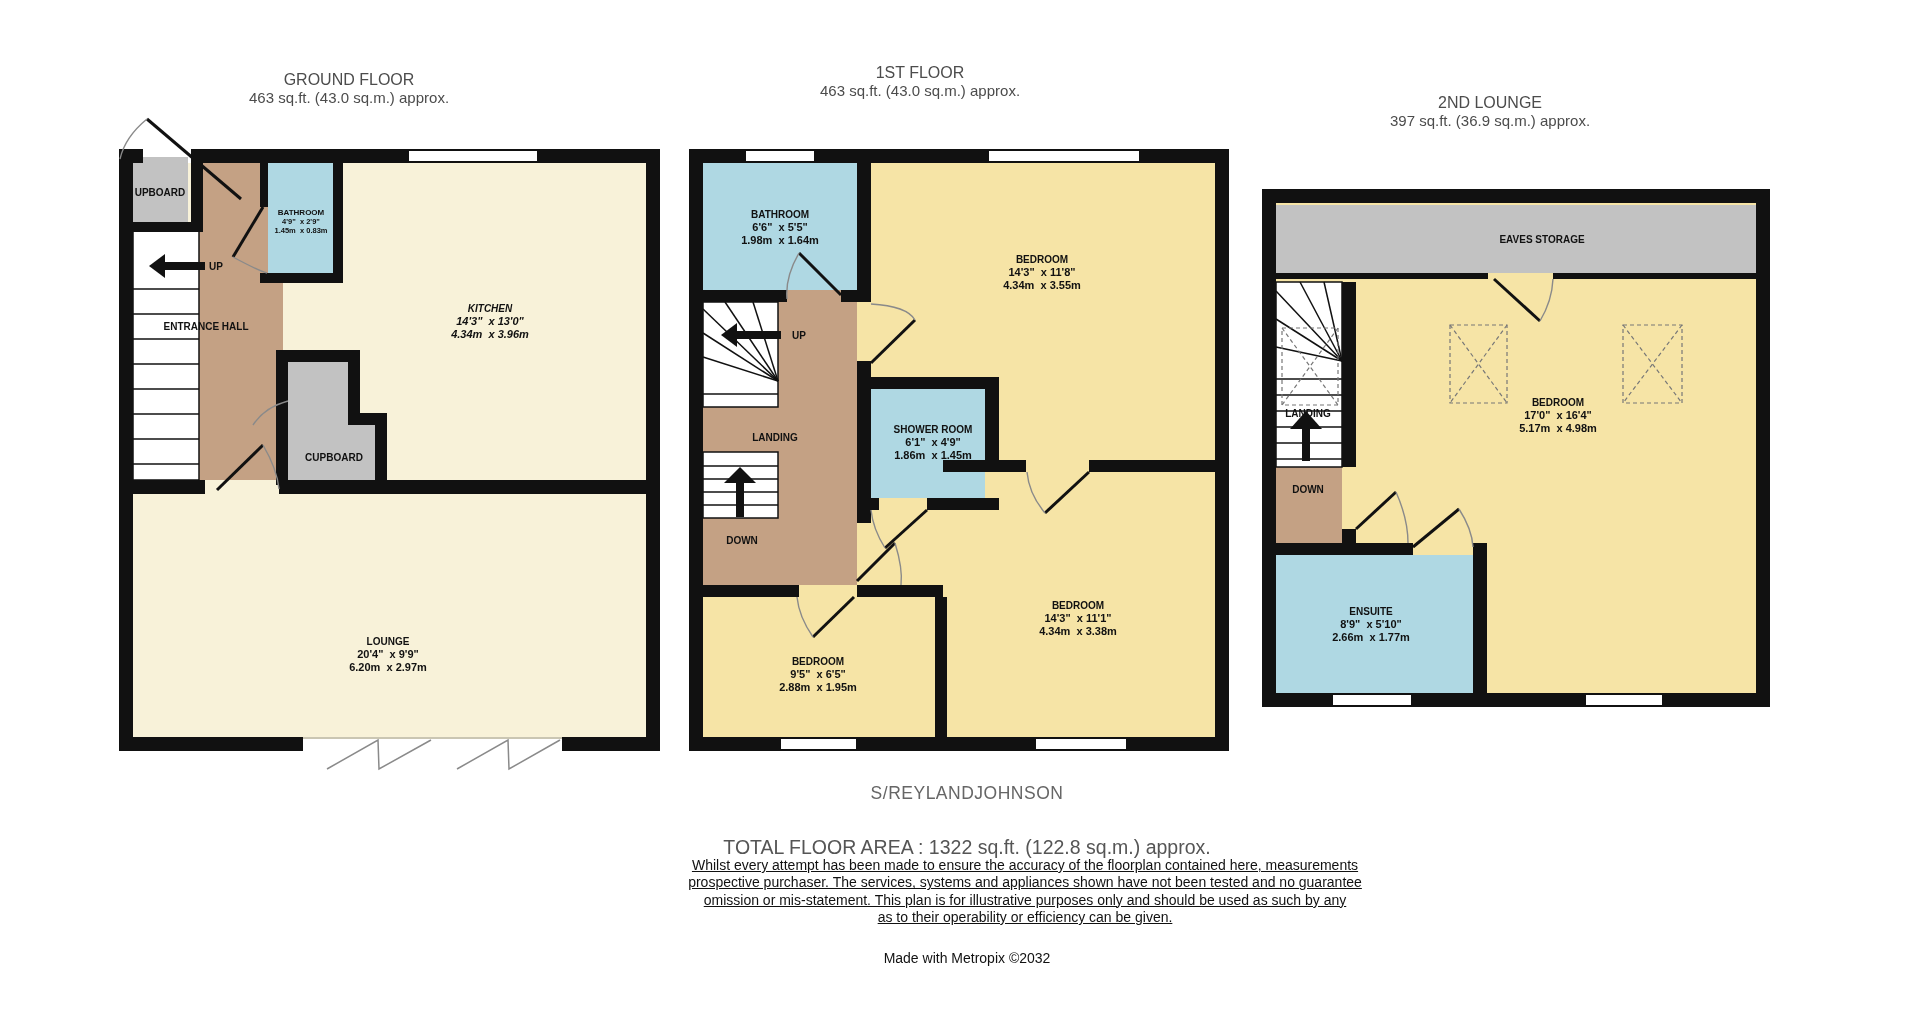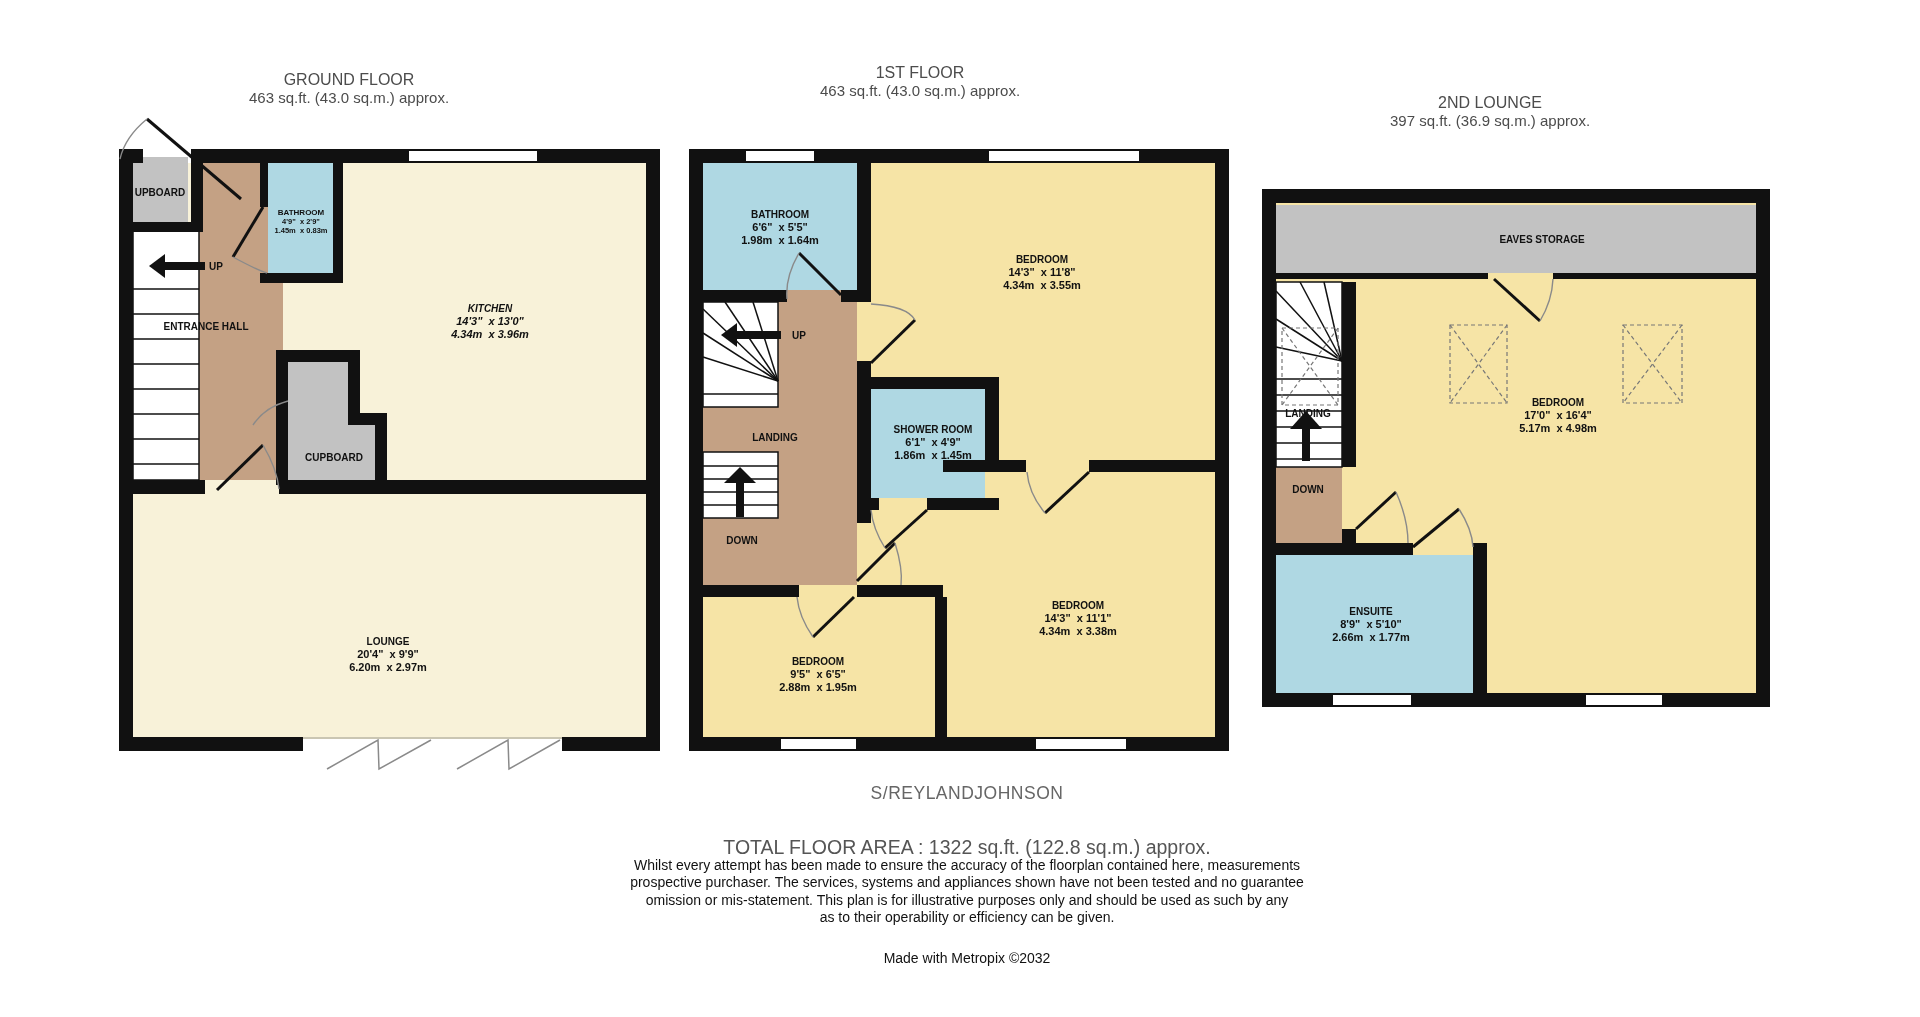--- a/index.html
+++ b/index.html
@@ -341,21 +341,21 @@
     </div>
     <div class="rlabel" style="left:109px;top:435px;">
       <div class="rn">ENSUITE</div>
       <div class="rd">8'9"  x 5'10"</div>
       <div class="rd">2.66m  x 1.77m</div>
     </div>
   </div>
 
   <div class="footer-line brand" style="left:967px;top:793px;">S/REYLANDJOHNSON</div>
   <div class="footer-line total" style="left:967px;top:839px;margin-top:8px;">TOTAL FLOOR AREA : 1322 sq.ft. (122.8 sq.m.) approx.</div>
-  <div class="disclaimer" style="left:967px;top:857px;width:900px;">
+  <div class="disclaimer" style="left:1025px;top:857px;width:900px;text-decoration:underline;">
     <div>Whilst every attempt has been made to ensure the accuracy of the floorplan contained here, measurements</div>
     <div>prospective purchaser. The services, systems and appliances shown have not been tested and no guarantee</div>
     <div>omission or mis-statement. This plan is for illustrative purposes only and should be used as such by any</div>
     <div>as to their operability or efficiency can be given.</div>
   </div>
   <div class="footer-line credit" style="left:967px;top:958px;">Made with Metropix ©2032</div>
 
 </div>
 
 </body></html>

